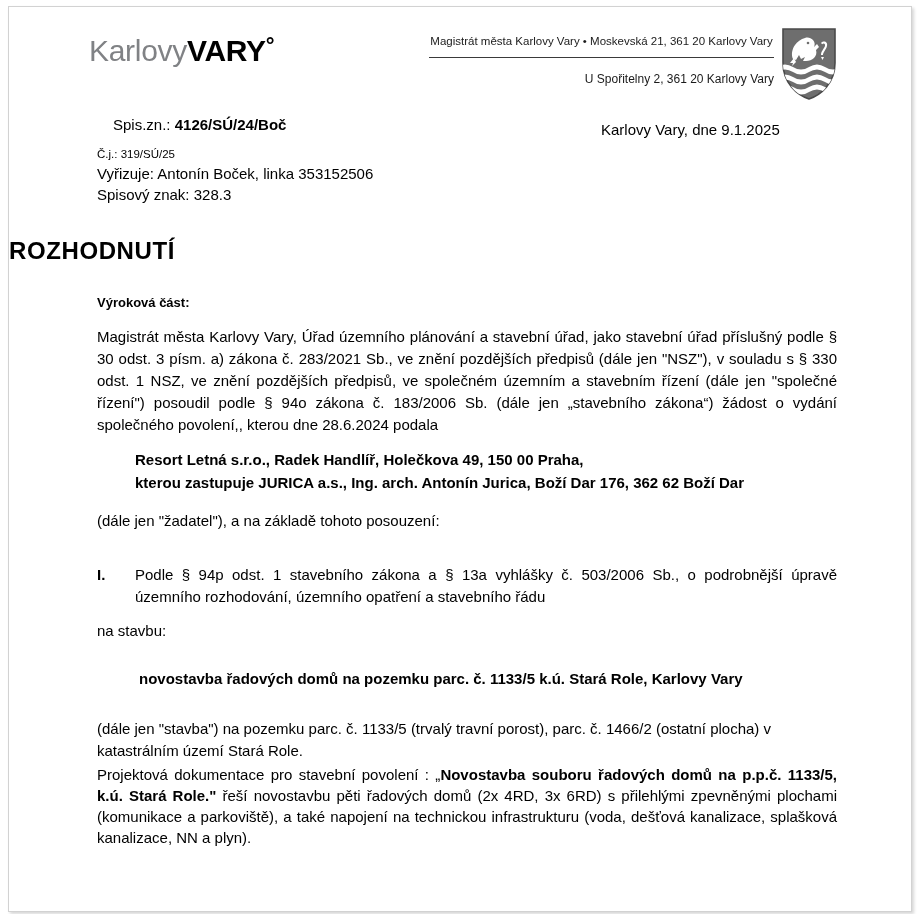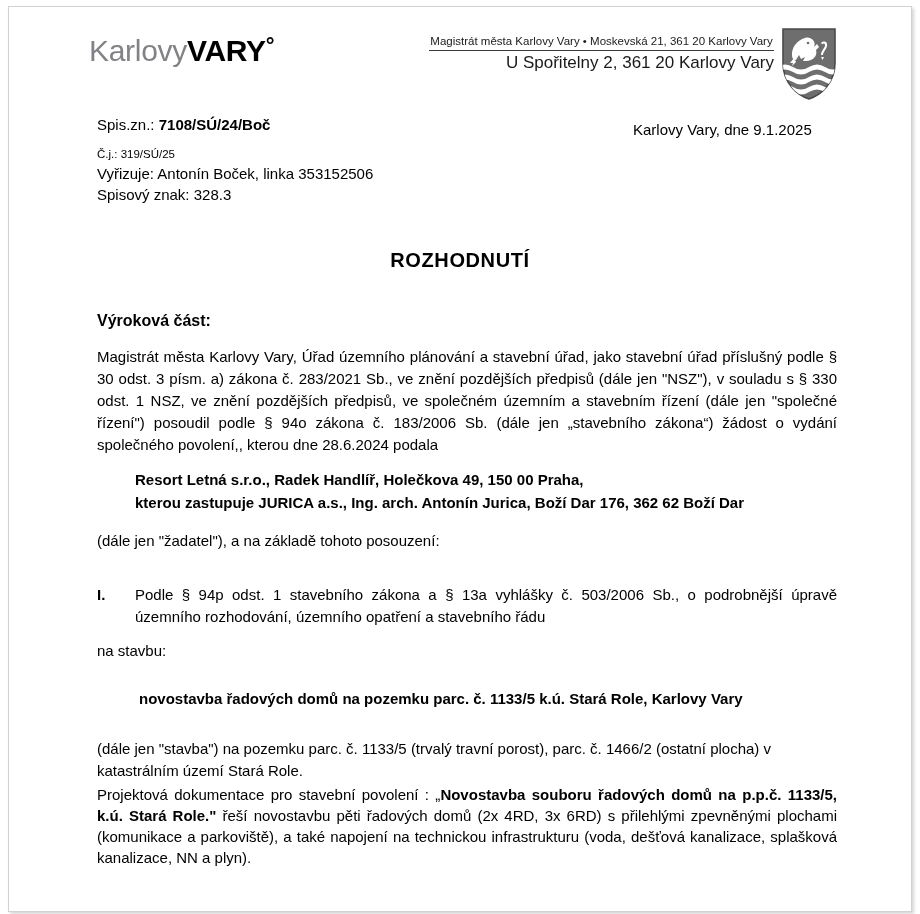--- a/index.html
+++ b/index.html
@@ -66,92 +66,91 @@
     position: absolute;
     left: 420px;
     top: 28px;
     width: 345px;
     color: #1a1a1a;
   }
   .office-line1 {
     font-size: 11.5px;
     text-align: center;
     white-space: nowrap;
-    padding-bottom: 3px;
+    padding-bottom: 10px;
     border-bottom: 1.2px solid #3a3a3a;
   }
   .office-line2 {
     font-size: 11.5px;
     text-align: right;
     white-space: nowrap;
     margin-top: 5px;
   }
   .office-line3 {
-    font-size: 17px;
+    font-size: 12px;
     text-align: right;
     white-space: nowrap;
-    margin-top: 2px;
+    margin-top: 14px;
   }
 
   .crest {
     position: absolute;
     left: 772px;
     top: 20px;
     width: 56px;
     height: 74px;
   }
 
   
   .refblock {
     position: absolute;
     left: 88px;
     top: 108px;
     font-size: 15px;
     color: #000;
     line-height: 20.5px;
   }
   .ref-line { white-space: nowrap; }
-  .ref-label { font-weight: normal; }
+  .ref-label { font-weight: normal; margin-left: 16px; }
   .ref-strong { font-weight: bold; }
   .ref-small { font-size: 11.5px; margin-top: 8px; }
 
   .placedate {
     position: absolute;
-    left: 624px;
+    left: 592px;
     top: 114px;
     font-size: 15px;
     white-space: nowrap;
   }
 
   
   .doc-title {
     position: absolute;
     left: 0;
-    top: 242px;
+    top: 230px;
     width: 100%;
-    text-align: center;
-    font-size: 20px;
+    font-size: 24px;
     font-weight: bold;
     letter-spacing: 0.6px;
   }
 
   
   .body-area {
     position: absolute;
     left: 88px;
     top: 288px;
     width: 740px;
     font-size: 15px;
     color: #000;
   }
 
   .sec-heading {
     font-weight: bold;
-    font-size: 16px;
-    margin: 17px 0 16px 0;
+    font-size: 13px;
+    margin: 0 0 16px 0;
   }
 
   p.just {
     margin: 0;
     text-align: justify;
     line-height: 22px;
     text-justify: inter-word;
   }
 
   .applicant {
@@ -258,21 +257,21 @@
             <path d="M40,30 L43,30 L41.5,33 Z"></path>
           </g>
         </g>
       </svg>
     </div>
   </div>
 
   <div class="refblock">
     <div class="ref-line">
       <span class="ref-label">Spis.zn.:</span>
-      <span class="ref-strong">7108/SÚ/24/Boč</span>
+      <span class="ref-strong">4126/SÚ/24/Boč</span>
     </div>
     <div class="ref-line ref-small">
       <span>Č.j.:</span>
       <span>319/SÚ/25</span>
     </div>
     <div class="ref-line">Vyřizuje: Antonín Boček, linka 353152506</div>
     <div class="ref-line">Spisový znak: 328.3</div>
   </div>
 
   <div class="placedate">Karlovy Vary, dne 9.1.2025</div>

